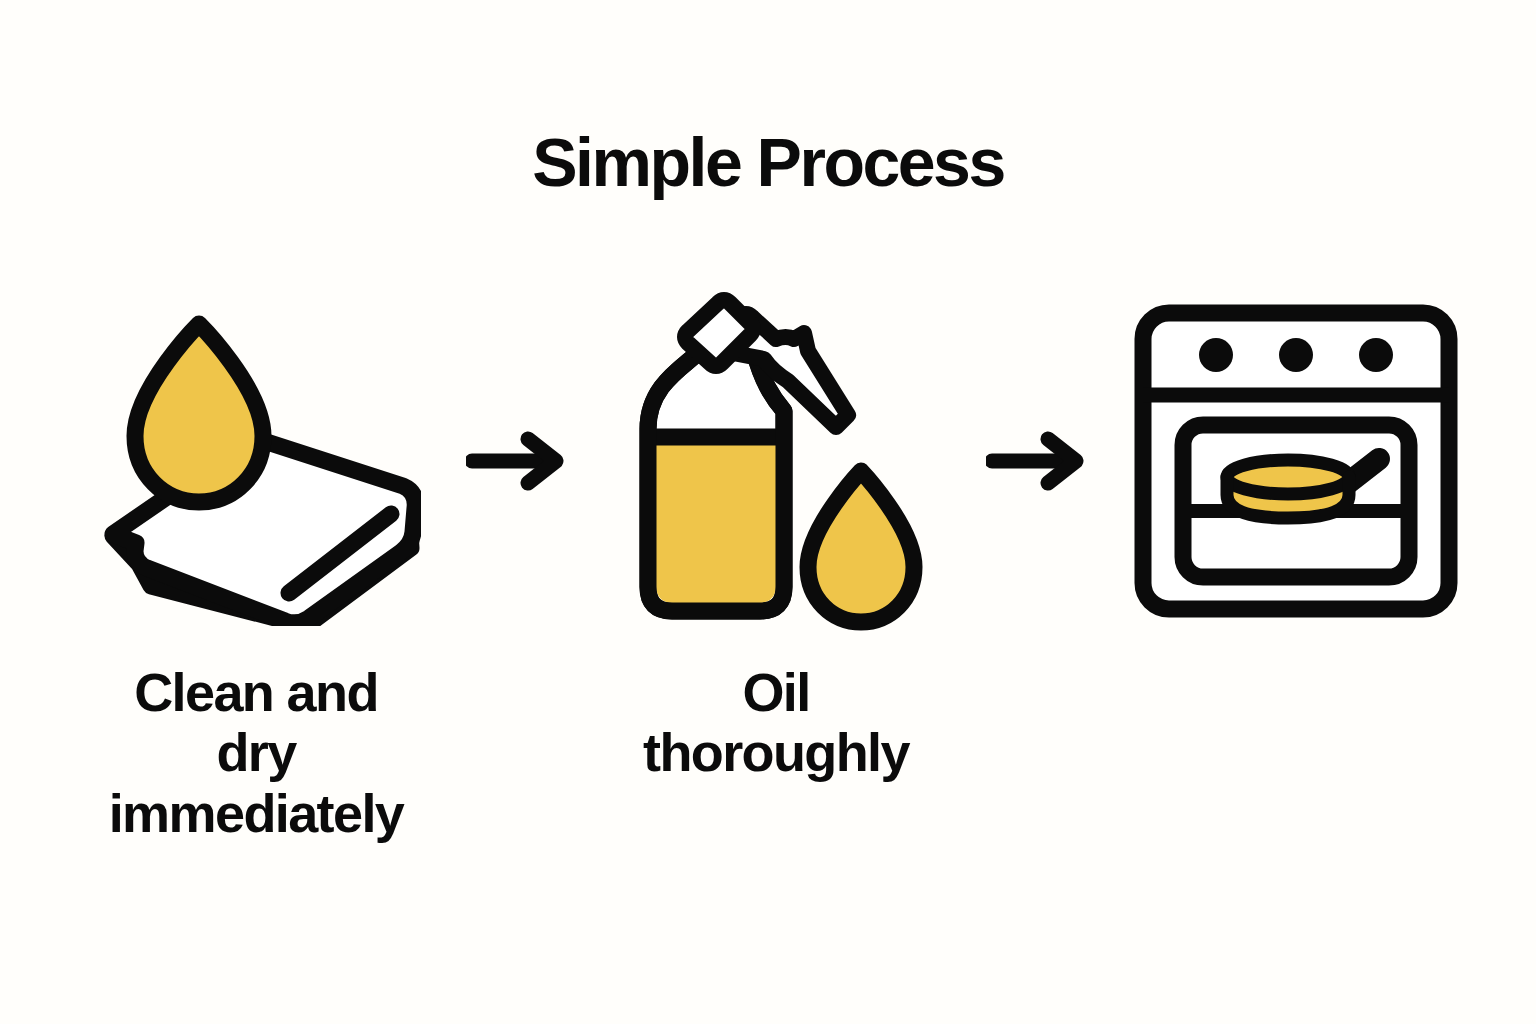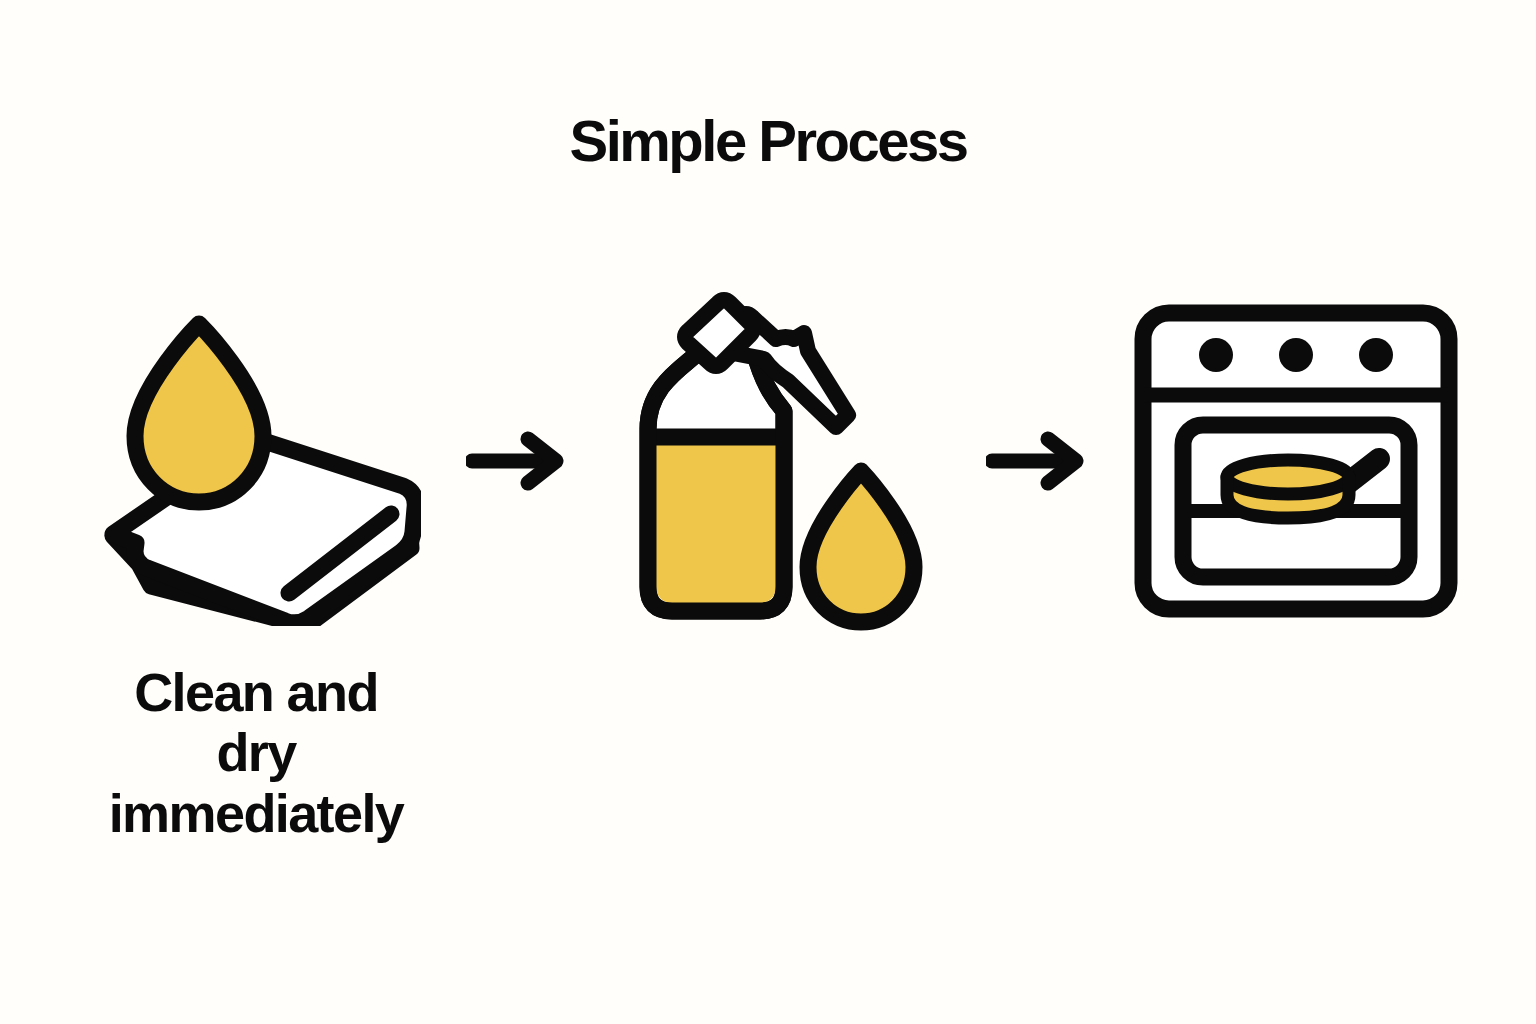--- a/index.html
+++ b/index.html
@@ -17,25 +17,25 @@
   .canvas {
     position: relative;
     width: 1536px;
     height: 1024px;
     background: #fffefb;
   }
 
   
   .page-title {
     position: absolute;
-    top: 112px;
+    top: 128px;
     left: 0;
     width: 1536px;
     text-align: center;
-    font-size: 58px;
+    font-size: 68px;
     line-height: 1.0;
     font-weight: 700;
     letter-spacing: -2.5px;
     color: #0b0b0b;
     font-family: "Liberation Sans", sans-serif;
   }
 
   
   .steps {
     position: absolute;
@@ -167,20 +167,22 @@
 
           <g>
             <path d="M235 182
                      C235 182 288 238 288 278
                      C288 310 264 333 235 333
                      C206 333 182 310 182 278
                      C182 238 235 182 235 182 Z" fill="#efc54a" stroke="#0b0b0b" stroke-width="17" stroke-linejoin="round"></path>
           </g>
         </svg>
       </div>
+      <div class="step-label">Oil
+thoroughly</div>
     </div>
 
     <div class="arrow-cell">
       <svg width="100" height="60" viewBox="0 0 100 60">
         <line x1="6" y1="30" x2="72" y2="30" stroke="#0b0b0b" stroke-width="15" stroke-linecap="round"></line>
         <polyline points="62,8 90,30 62,52" fill="none" stroke="#0b0b0b" stroke-width="15" stroke-linecap="round" stroke-linejoin="round"></polyline>
       </svg>
     </div>
 
     <div class="step">

